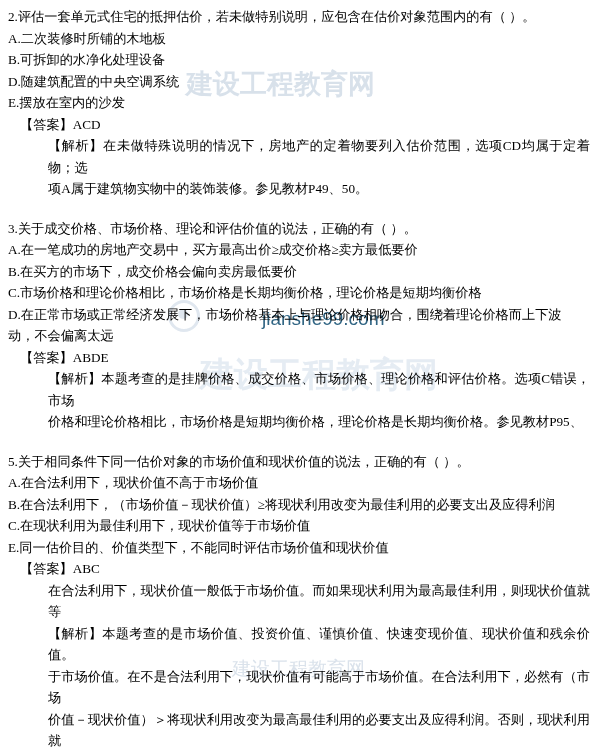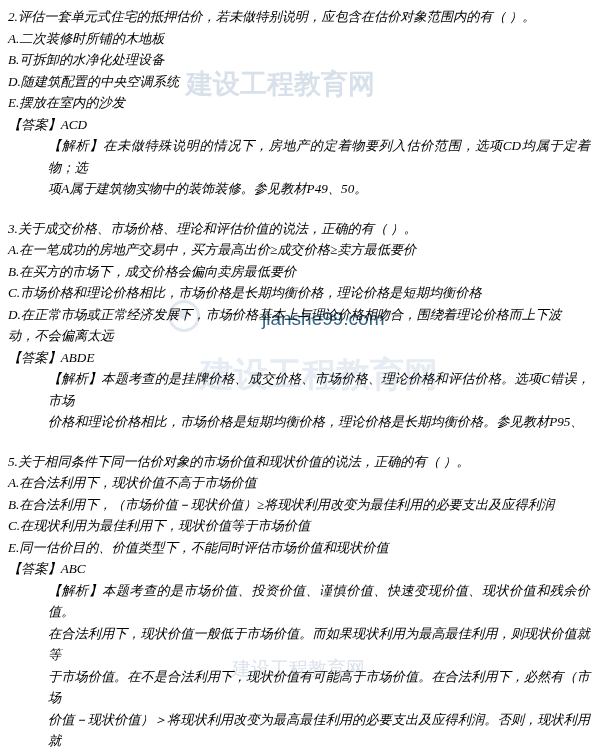--- a/index.html
+++ b/index.html
@@ -18,33 +18,33 @@
   .page {
     position: relative;
     width: 600px;
     height: 750px;
     padding: 6px 10px 0 8px;
     box-sizing: border-box;
     z-index: 2;
   }
   .q-block {
     margin-bottom: 4px;
-    font-style: italic;
   }
   .stem {
     font-size: 13.2px;
     line-height: 21.5px;
   }
   .opt {
     font-size: 13.2px;
     line-height: 21.5px;
   }
   .ans {
     font-size: 13.2px;
     line-height: 21.5px;
+    margin-left: 12px;
   }
   .exp {
     font-size: 13.2px;
     line-height: 21.5px;
     text-align: justify;
     margin-left: 40px;
   }
   .gap-lg { height: 14px; }
 
   
@@ -154,20 +154,20 @@
 
   <div class="q-block">
     <div class="stem">5.关于相同条件下同一估价对象的市场价值和现状价值的说法，正确的有（ ）。</div>
     <div class="opt">A.在合法利用下，现状价值不高于市场价值</div>
     <div class="opt">B.在合法利用下，（市场价值－现状价值）≥将现状利用改变为最佳利用的必要支出及应得利润</div>
     <div class="opt">C.在现状利用为最佳利用下，现状价值等于市场价值</div>
     <div class="opt">E.同一估价目的、价值类型下，不能同时评估市场价值和现状价值</div>
     <div class="ans">
       <span>【答案】</span><span>ABC</span>
     </div>
+    <div class="exp">在合法利用下，现状价值一般低于市场价值。而如果现状利用为最高最佳利用，则现状价值就等</div>
     <div class="exp">【解析】本题考查的是市场价值、投资价值、谨慎价值、快速变现价值、现状价值和残余价值。</div>
-    <div class="exp">在合法利用下，现状价值一般低于市场价值。而如果现状利用为最高最佳利用，则现状价值就等</div>
     <div class="exp">于市场价值。在不是合法利用下，现状价值有可能高于市场价值。在合法利用下，必然有（市场</div>
     <div class="exp">价值－现状价值）＞将现状利用改变为最高最佳利用的必要支出及应得利润。否则，现状利用就</div>
     <div class="exp">是最高最佳利用，现状价值就是市场价值。参见教材P99。</div>
   </div>
 
 </div>
 
 </body></html>

